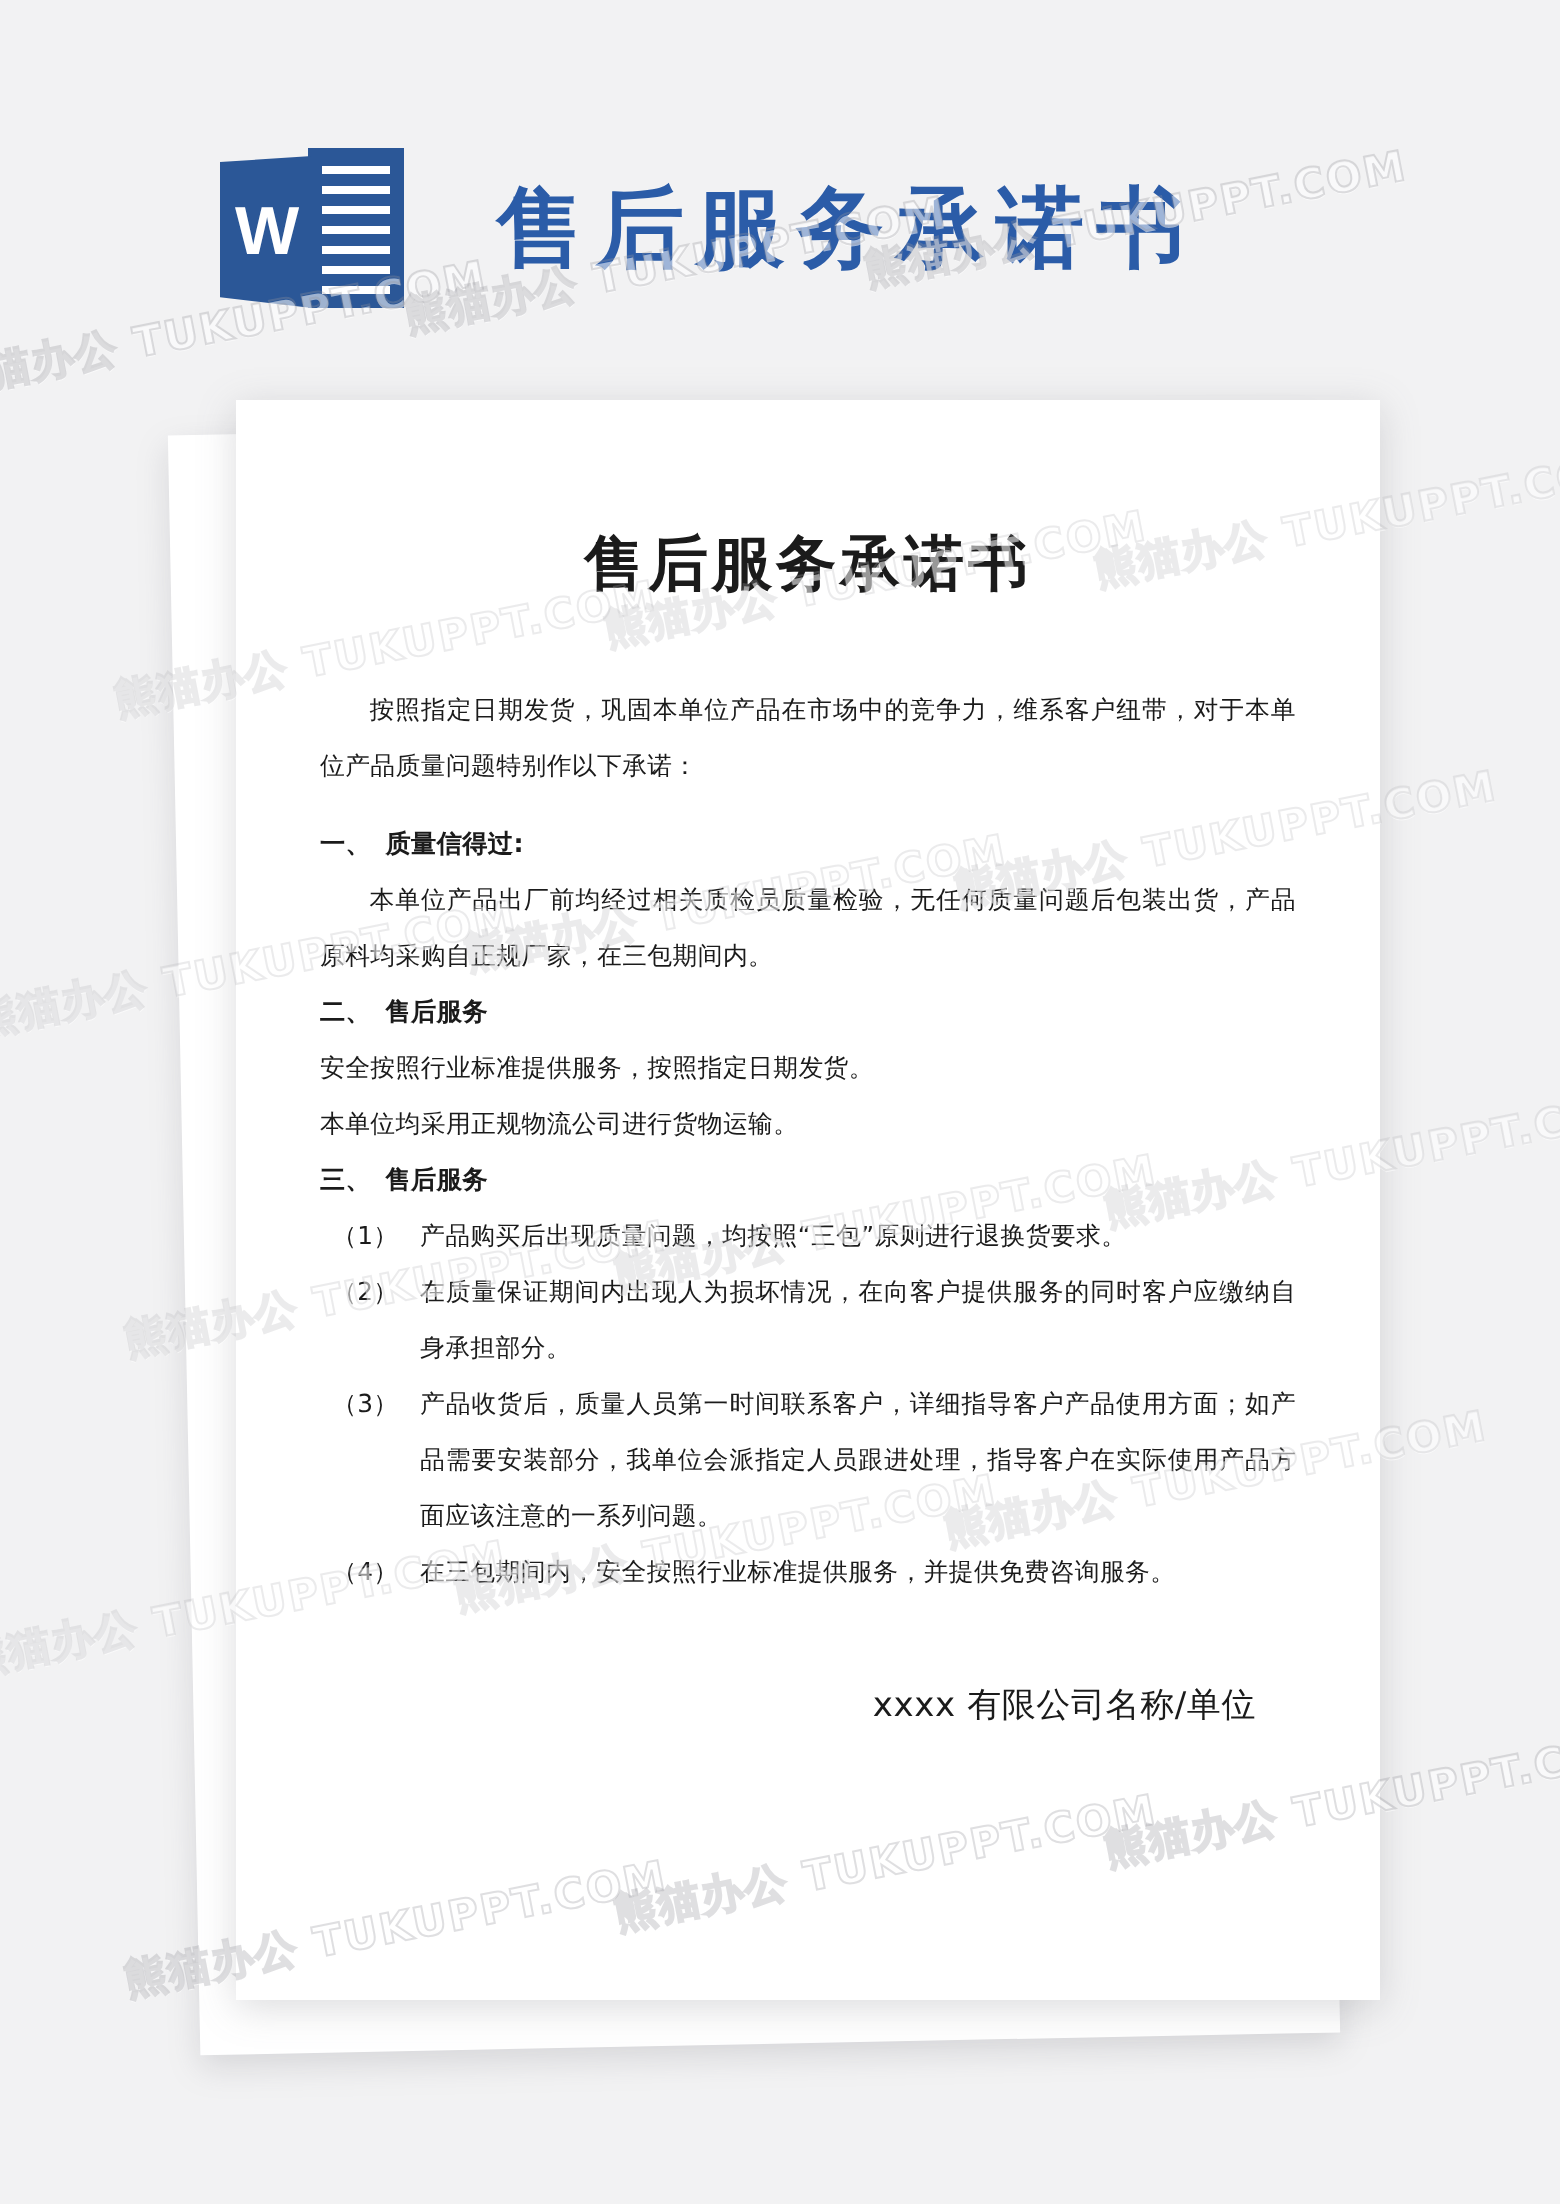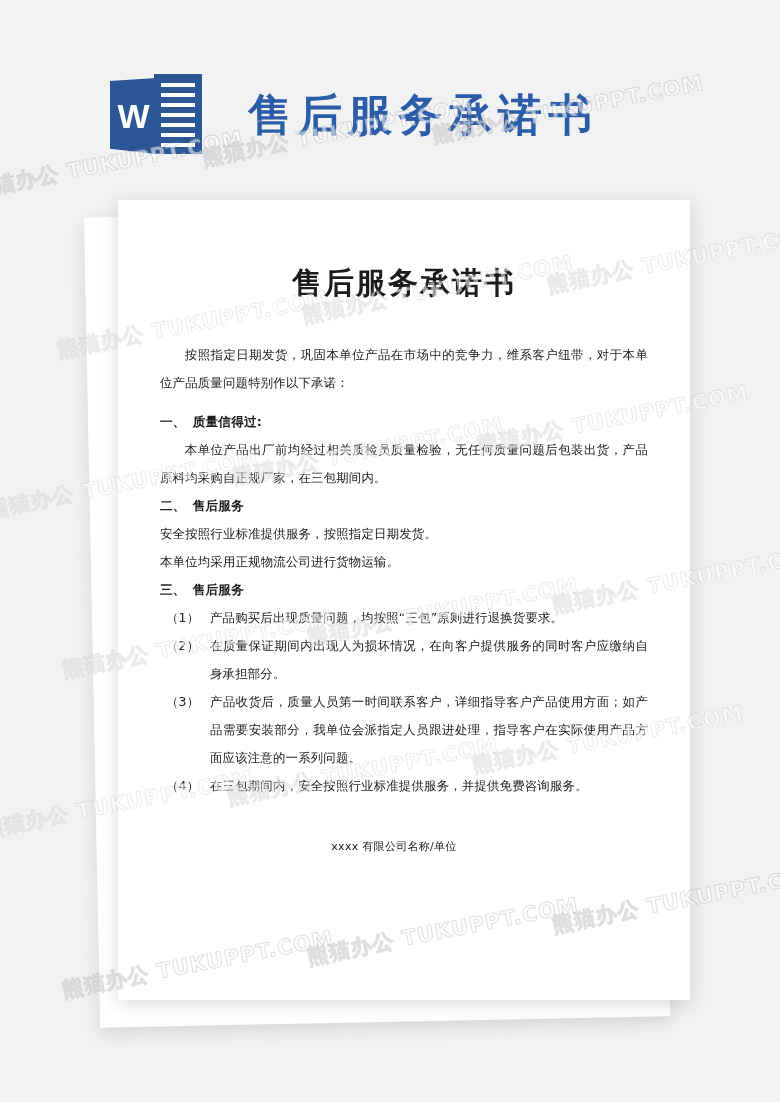--- a/index.html
+++ b/index.html
@@ -199,22 +199,22 @@
     flex: none;
     width: 44px;
   }
   .list-item .content {
     flex: 1;
     text-align: justify;
   }
 
   .signature {
     margin-top: 36px;
-    text-align: center;
-    font-size: 11px;
+    text-align: right;
+    font-size: 17px;
     line-height: 2;
     letter-spacing: 0.3px;
     padding-right: 20px;
   }
 </style>
 </head>
 <body>
 
 <div class="paper-stack">
   <div class="sheet-back"></div>

